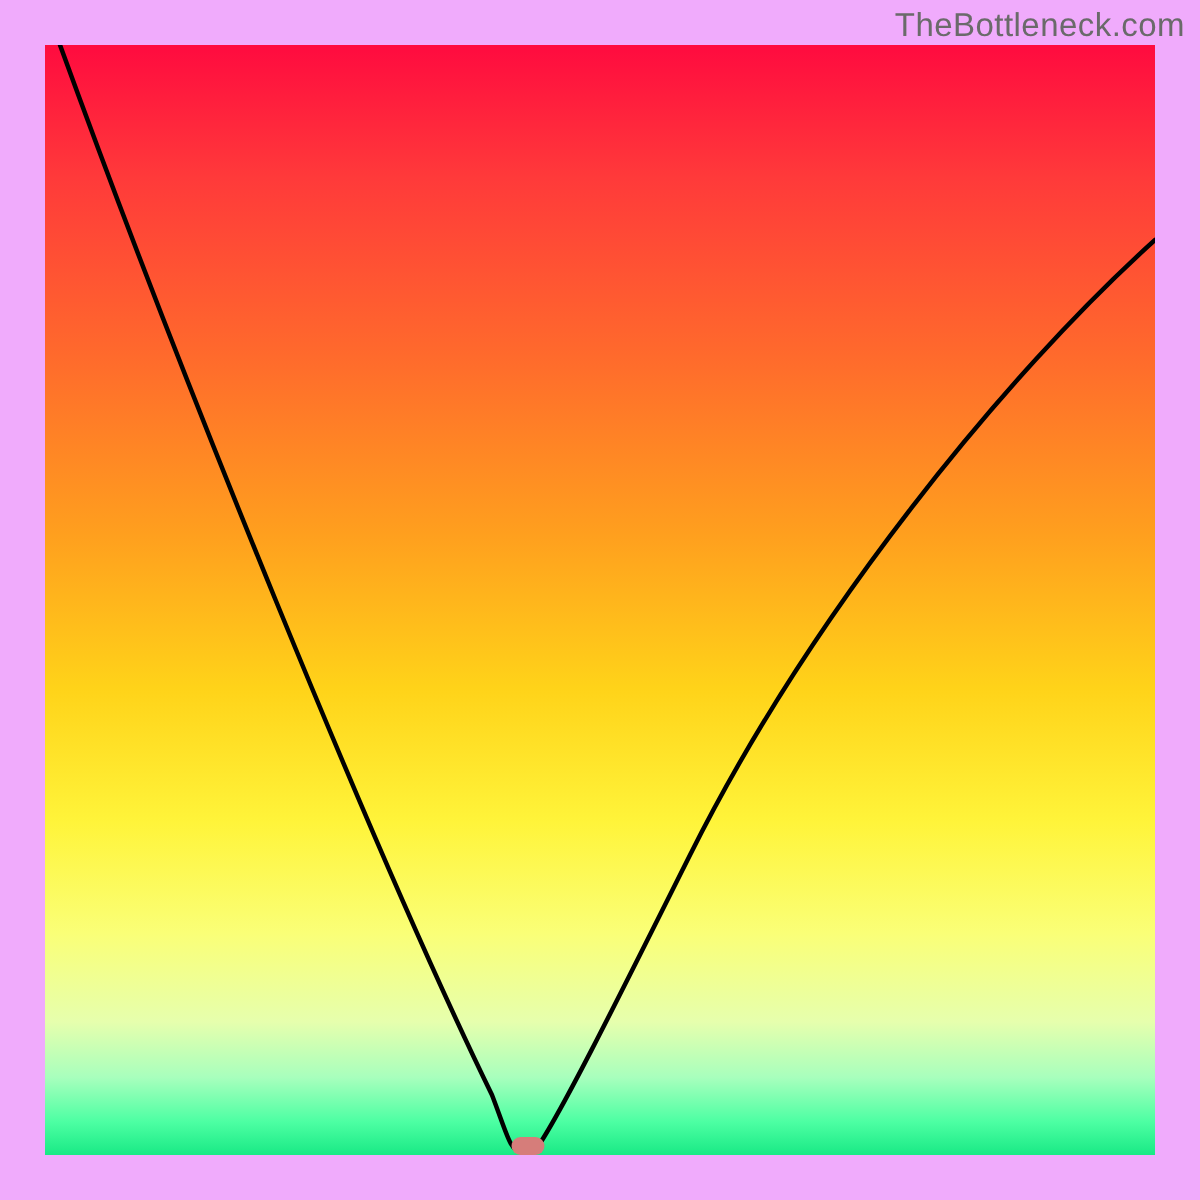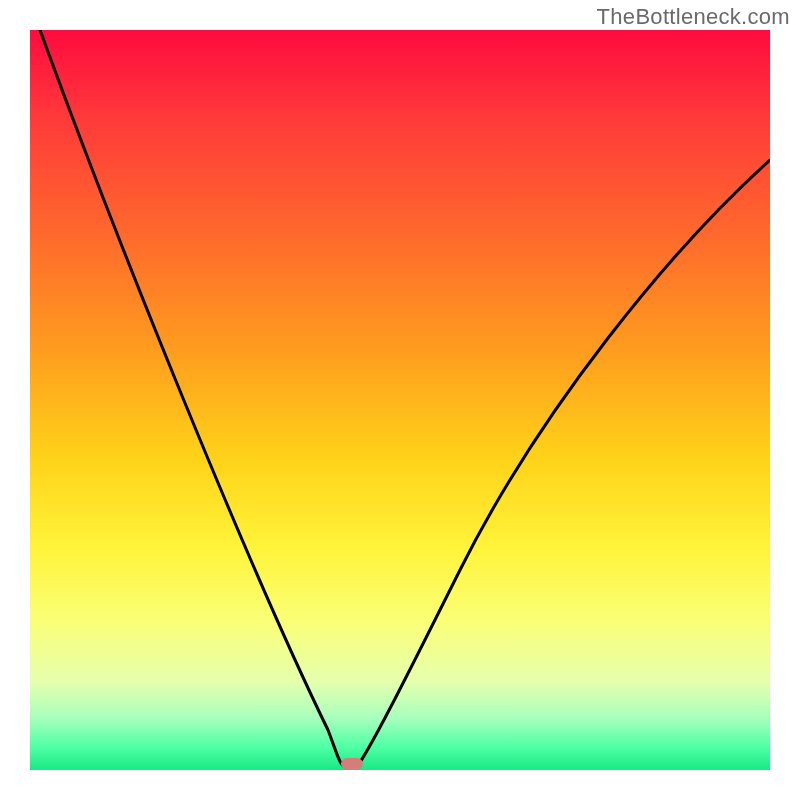--- a/index.html
+++ b/index.html
@@ -8,21 +8,21 @@
     width: 800px;
     height: 800px;
     overflow: hidden;
     background: #000;
     font-family: Arial, Helvetica, sans-serif;
   }
   .frame {
     position: relative;
     width: 800px;
     height: 800px;
-    background: #ffffff;
+    background: #f0abfc;
   }
   .plot-area {
     position: absolute;
     left: 30px;
     top: 30px;
     width: 740px;
     height: 740px;
     
     background: linear-gradient(
       to bottom,

